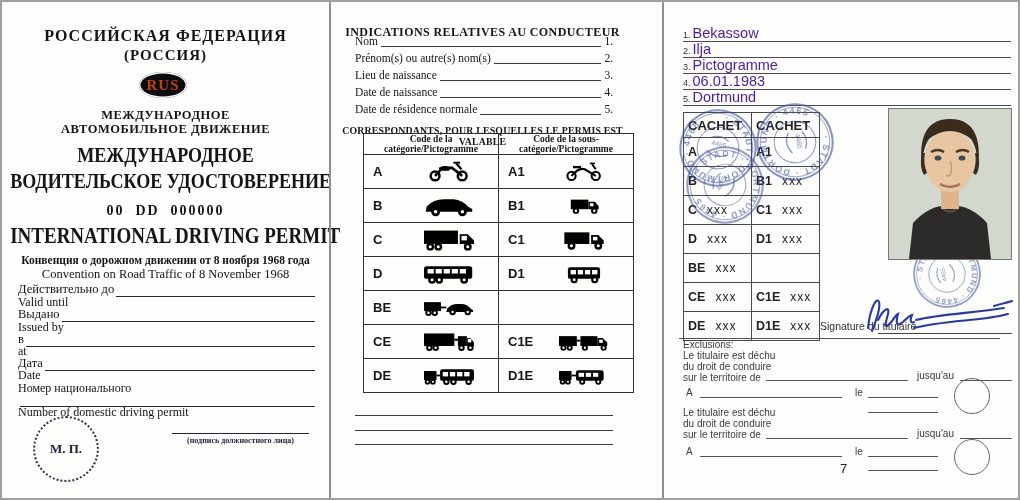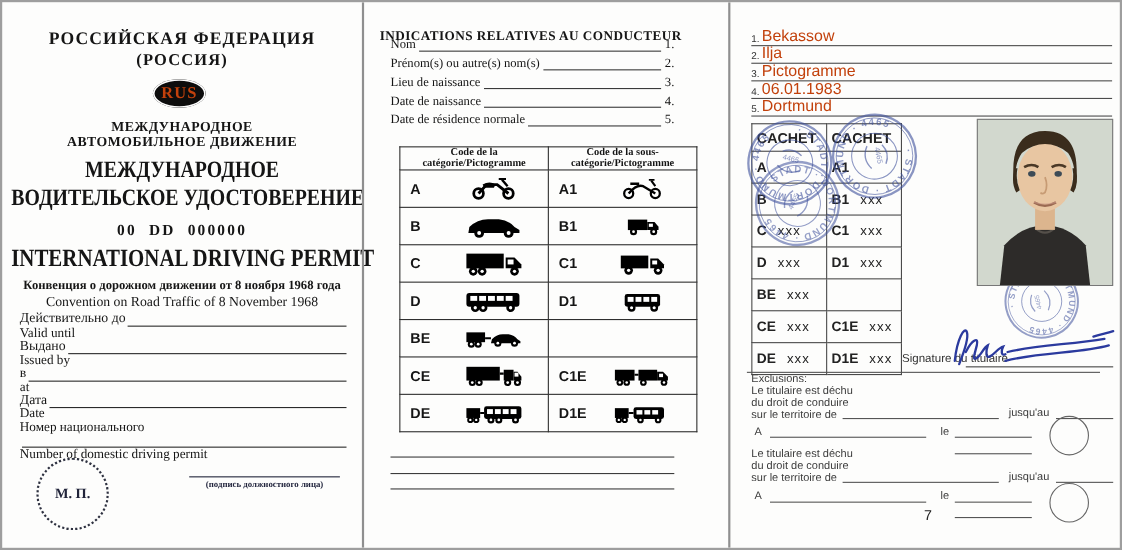--- a/index.html
+++ b/index.html
@@ -51,21 +51,21 @@
   .cat-cell{display:flex;align-items:center;height:100%;}
   .cat-code{font-family:"Liberation Sans",sans-serif;font-weight:bold;font-size:13px;margin-left:9px;min-width:26px;}
   .picto{height:25px;width:58px;margin:0 auto;}
   .picto.w42{width:44px;} .picto.w80{width:82px;}
   .restr{left:23px;top:392px;font-weight:bold;font-size:11.5px;letter-spacing:.3px;}
   .restr-line{left:23px;right:20px;border-top:1.3px solid #3c3c3c;}
   
   #pg-right{left:662px;width:356px;font-family:"Liberation Sans","DejaVu Sans",sans-serif;color:#222;}
   .entry{left:19px;right:9px;border-bottom:1.1px solid #4c4c4c;display:flex;align-items:flex-end;height:17px;}
   .entry .num{font-size:9px;color:#333;margin-right:2px;padding-bottom:1px;}
-  .entry .val{font-size:14.5px;color:#c2410c;}
+  .entry .val{font-size:14.5px;color:#4c1d95;}
   table.cachet{
     position:absolute;left:19px;top:110px;width:137px;border-collapse:collapse;
     border:1.1px solid #4a4a4a;table-layout:fixed;font-family:"Liberation Sans",sans-serif;
   }
   table.cachet th{border:1.1px solid #4a4a4a;font-size:13px;font-weight:bold;height:24px;text-align:left;padding:0 0 0 4px;}
   table.cachet td{border:1.1px solid #4a4a4a;height:28px;padding:0 0 0 4px;}
   .cch{display:flex;align-items:center;gap:10px;}
   .cch .code{font-weight:bold;font-size:12.5px;}
   .cch .mark{font-size:12px;letter-spacing:1px;}
   .photo{left:224px;top:106px;width:122px;height:150px;border:1px solid #777;background:#d7dcd3;}
@@ -328,20 +328,21 @@
       <span>Date de naissance</span>
         <span class="line"></span>
         <span>4.</span>
     </div>
     <div class="abs mid-field" style="top:101px">
       <span>Date de résidence normale</span>
         <span class="line"></span>
         <span>5.</span>
     </div>
 
+    <div class="abs ctr mid-cath" style="top:123px">CORRESPONDANTS, POUR LESQUELLES LE PERMIS EST VALABLE</div>
 
     <table class="cat">
       <tbody>
           <tr>
         <th>Code de la catégorie/Pictogramme</th>
         <th>Code de la sous-catégorie/Pictogramme</th>
       </tr>
       <tr>
         <td>
               <div class="cat-cell">

